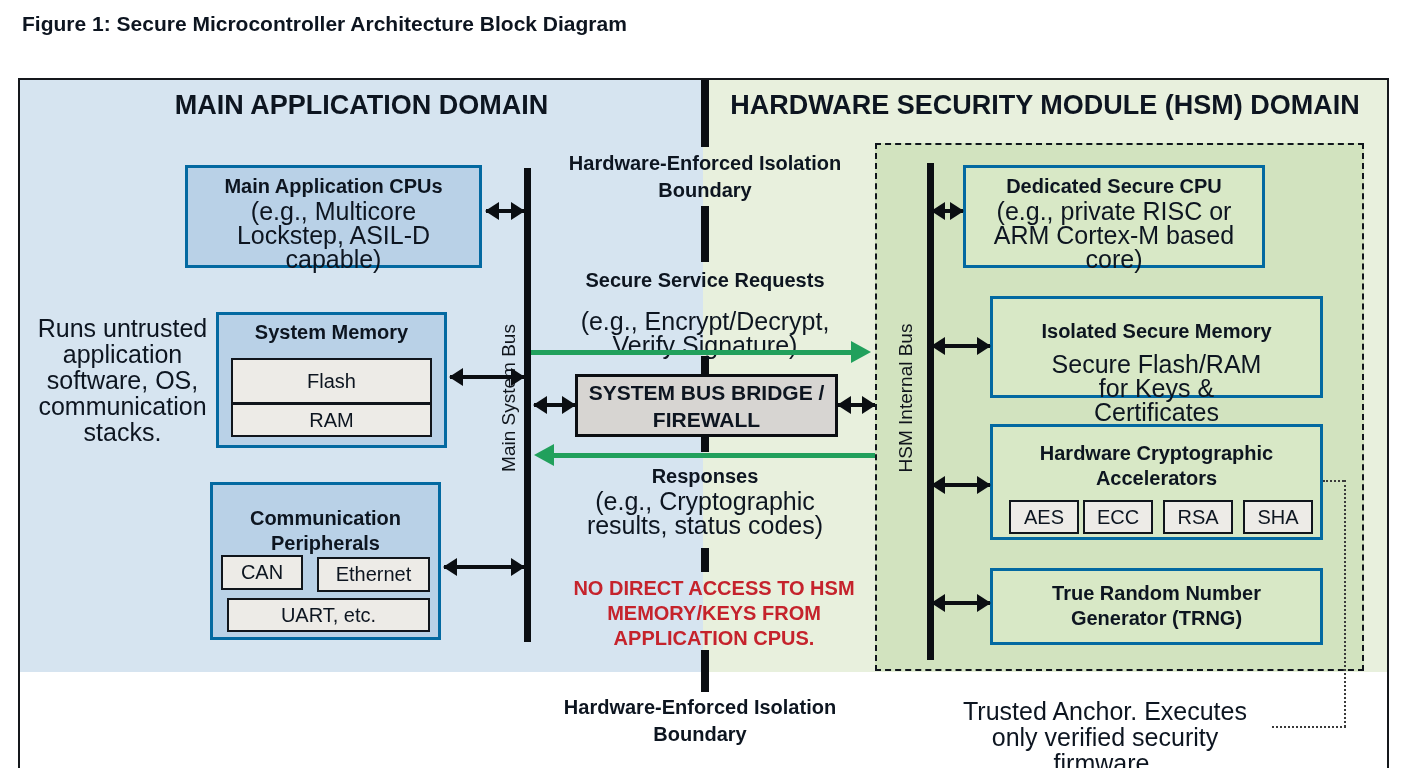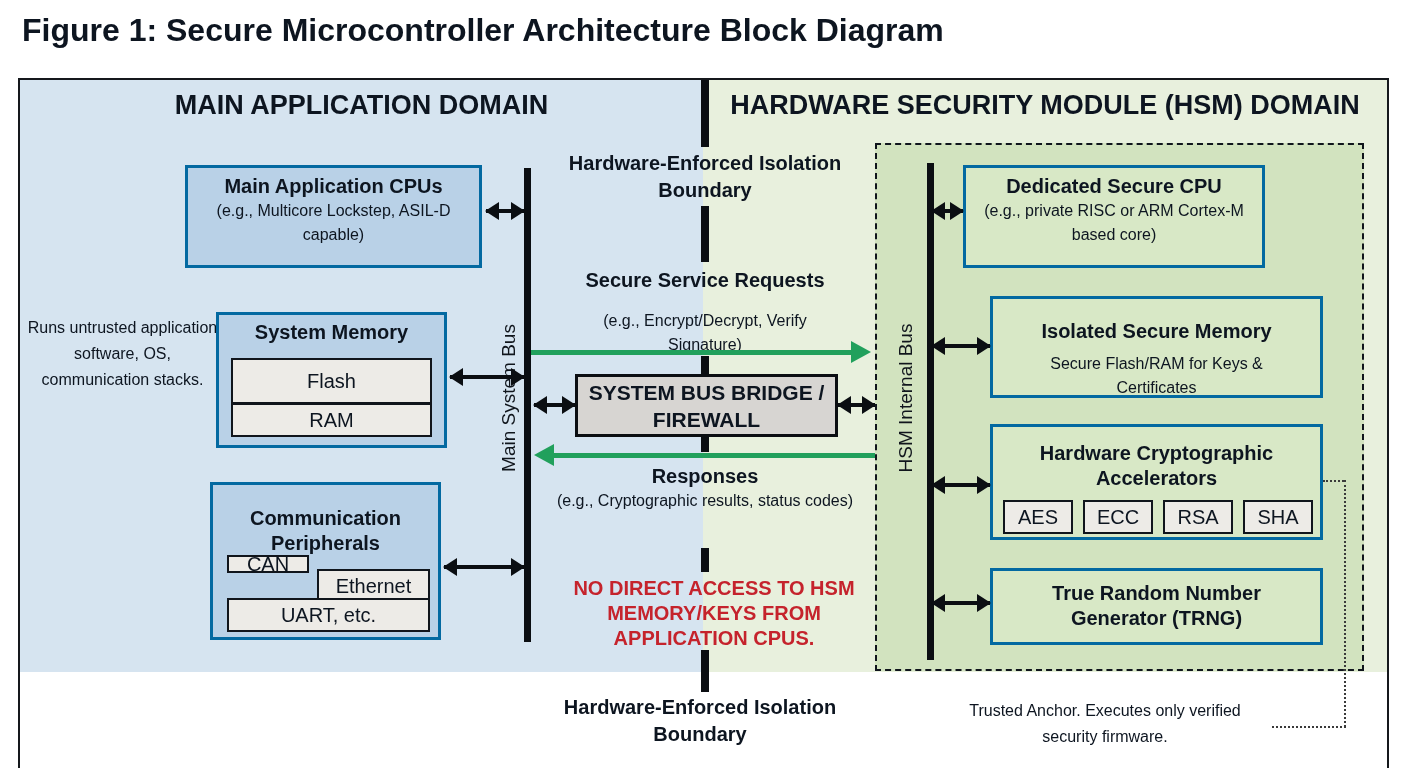--- a/index.html
+++ b/index.html
@@ -2,33 +2,33 @@
 <html style="--domain-blue: #d6e4f0; --block-blue: #b9d1e7; --domain-green: #e8f0dd; --hsm-inner-green: #d2e3bf; --hsm-block-green: #d8e8c6; --item-gray: #edebe7; --bridge-gray: #d7d5d2; --arrow-green: #21a05c; --warning-red: #c5232c;"><head>
 <meta charset="utf-8">
 <style>
   html,body{margin:0;padding:0;background:#fff;}
   #canvas{
     position:relative;width:1408px;height:768px;overflow:hidden;
     font-family:"Liberation Sans",sans-serif;color:#0d1520;background:#fff;
   }
   .abs{position:absolute;box-sizing:border-box;}
   .ctr{text-align:center;}
-  .fig-title{font-size:32px;font-weight:bold;letter-spacing:0;}
+  .fig-title{font-size:21px;font-weight:bold;letter-spacing:0;}
   .outer{border:2px solid #15181c;background:#fff;}
   .domain-bg-blue{background:var(--domain-blue,#d6e4f0);}
   .domain-bg-green{background:var(--domain-green,#e8f0dd);}
   .domain-header{font-size:27px;font-weight:bold;}
   .block{border:3px solid #0369a1;text-align:center;}
   .block-blue{background:var(--block-blue,#b9d1e7);}
   .block-green{background:var(--hsm-block-green,#d8e8c6);}
   .hsm-container{border:2.5px dashed #10151c;background:var(--hsm-inner-green,#d2e3bf);}
   .item{background:var(--item-gray,#edebe7);border:2px solid #10151c;font-size:20px;
         display:flex;align-items:center;justify-content:center;}
   .bt{font-weight:bold;font-size:20px;line-height:25px;}
-  .st{font-size:16px;line-height:24px;}
+  .st{font-size:25px;line-height:24px;}
   .bus{background:#0b0e12;}
   .bndseg{background:#0b0e12;}
   .vlabel{width:170px;height:22px;line-height:22px;text-align:center;
           transform:rotate(-90deg);font-size:19px;color:#10151c;}
   
   .darrow{height:4px;background:#0b0e12;}
   .darrow::before{content:"";position:absolute;left:-1px;top:-7px;width:0;height:0;
     border-top:9px solid transparent;border-bottom:9px solid transparent;border-right:14px solid #0b0e12;}
   .darrow::after{content:"";position:absolute;right:-1px;top:-7px;width:0;height:0;
     border-top:9px solid transparent;border-bottom:9px solid transparent;border-left:14px solid #0b0e12;}
@@ -69,22 +69,22 @@
   <div class="abs st ctr" style="left:25px;top:315px;width:195px;line-height:26px;">Runs untrusted application software, OS, communication stacks.</div>
 
   <div class="abs block block-blue" style="left:216px;top:312px;width:231px;height:136px;padding-top:5px;">
     <div class="bt">System Memory</div>
     <div class="item abs" style="left:12px;top:43px;width:201px;height:46px;">Flash</div>
     <div class="item abs" style="left:12px;top:88px;width:201px;height:34px;">RAM</div>
   </div>
 
   <div class="abs block block-blue" style="left:210px;top:482px;width:231px;height:158px;padding-top:21px;">
     <div class="bt ctr" style="margin:0 auto;max-width:200px;">Communication Peripherals</div>
-    <div class="item abs" style="left:14px;top:70px;width:82px;height:18px;">CAN</div>
-    <div class="item abs" style="left:104px;top:84px;width:113px;height:35px;">Ethernet</div>
+    <div class="item abs" style="left:8px;top:70px;width:82px;height:35px;">CAN</div>
+    <div class="item abs" style="left:104px;top:72px;width:113px;height:35px;">Ethernet</div>
     <div class="item abs" style="left:14px;top:113px;width:203px;height:34px;">UART, etc.</div>
   </div>
 
   <div class="abs bus" style="left:524px;top:168px;width:7px;height:474px;"></div>
   <div class="abs vlabel" style="left:424px;top:387px;">Main System Bus</div>
 
   <div class="abs darrow" style="left:486px;top:209px;width:38px;"></div>
   <div class="abs darrow" style="left:450px;top:375px;width:74px;"></div>
   <div class="abs darrow" style="left:444px;top:565px;width:80px;"></div>
 
@@ -129,21 +129,21 @@
     <div class="st ctr" style="margin:0 auto;max-width:270px;">(e.g., private RISC or ARM Cortex-M based core)</div>
   </div>
 
   <div class="abs block block-green" style="left:990px;top:296px;width:333px;height:102px;padding-top:20px;">
     <div class="bt">Isolated Secure Memory</div>
     <div class="st ctr" style="margin:8px auto;max-width:220px;">Secure Flash/RAM for Keys &amp; Certificates</div>
   </div>
 
   <div class="abs block block-green" style="left:990px;top:424px;width:333px;height:116px;padding-top:6px;">
     <div class="bt ctr" style="margin:8px auto;max-width:260px;">Hardware Cryptographic Accelerators</div>
-    <div class="item abs" style="left:10px;top:73px;width:70px;height:34px;">AES</div>
+    <div class="item abs" style="left:16px;top:73px;width:70px;height:34px;">AES</div>
     <div class="item abs" style="left:90px;top:73px;width:70px;height:34px;">ECC</div>
     <div class="item abs" style="left:170px;top:73px;width:70px;height:34px;">RSA</div>
     <div class="item abs" style="left:250px;top:73px;width:70px;height:34px;">SHA</div>
   </div>
 
   <div class="abs block block-green" style="left:990px;top:568px;width:333px;height:77px;padding-top:10px;">
     <div class="bt ctr" style="margin:0 auto;max-width:260px;">True Random Number Generator (TRNG)</div>
   </div>
 
   <div class="abs darrow" style="left:932px;top:209px;width:31px;"></div>

